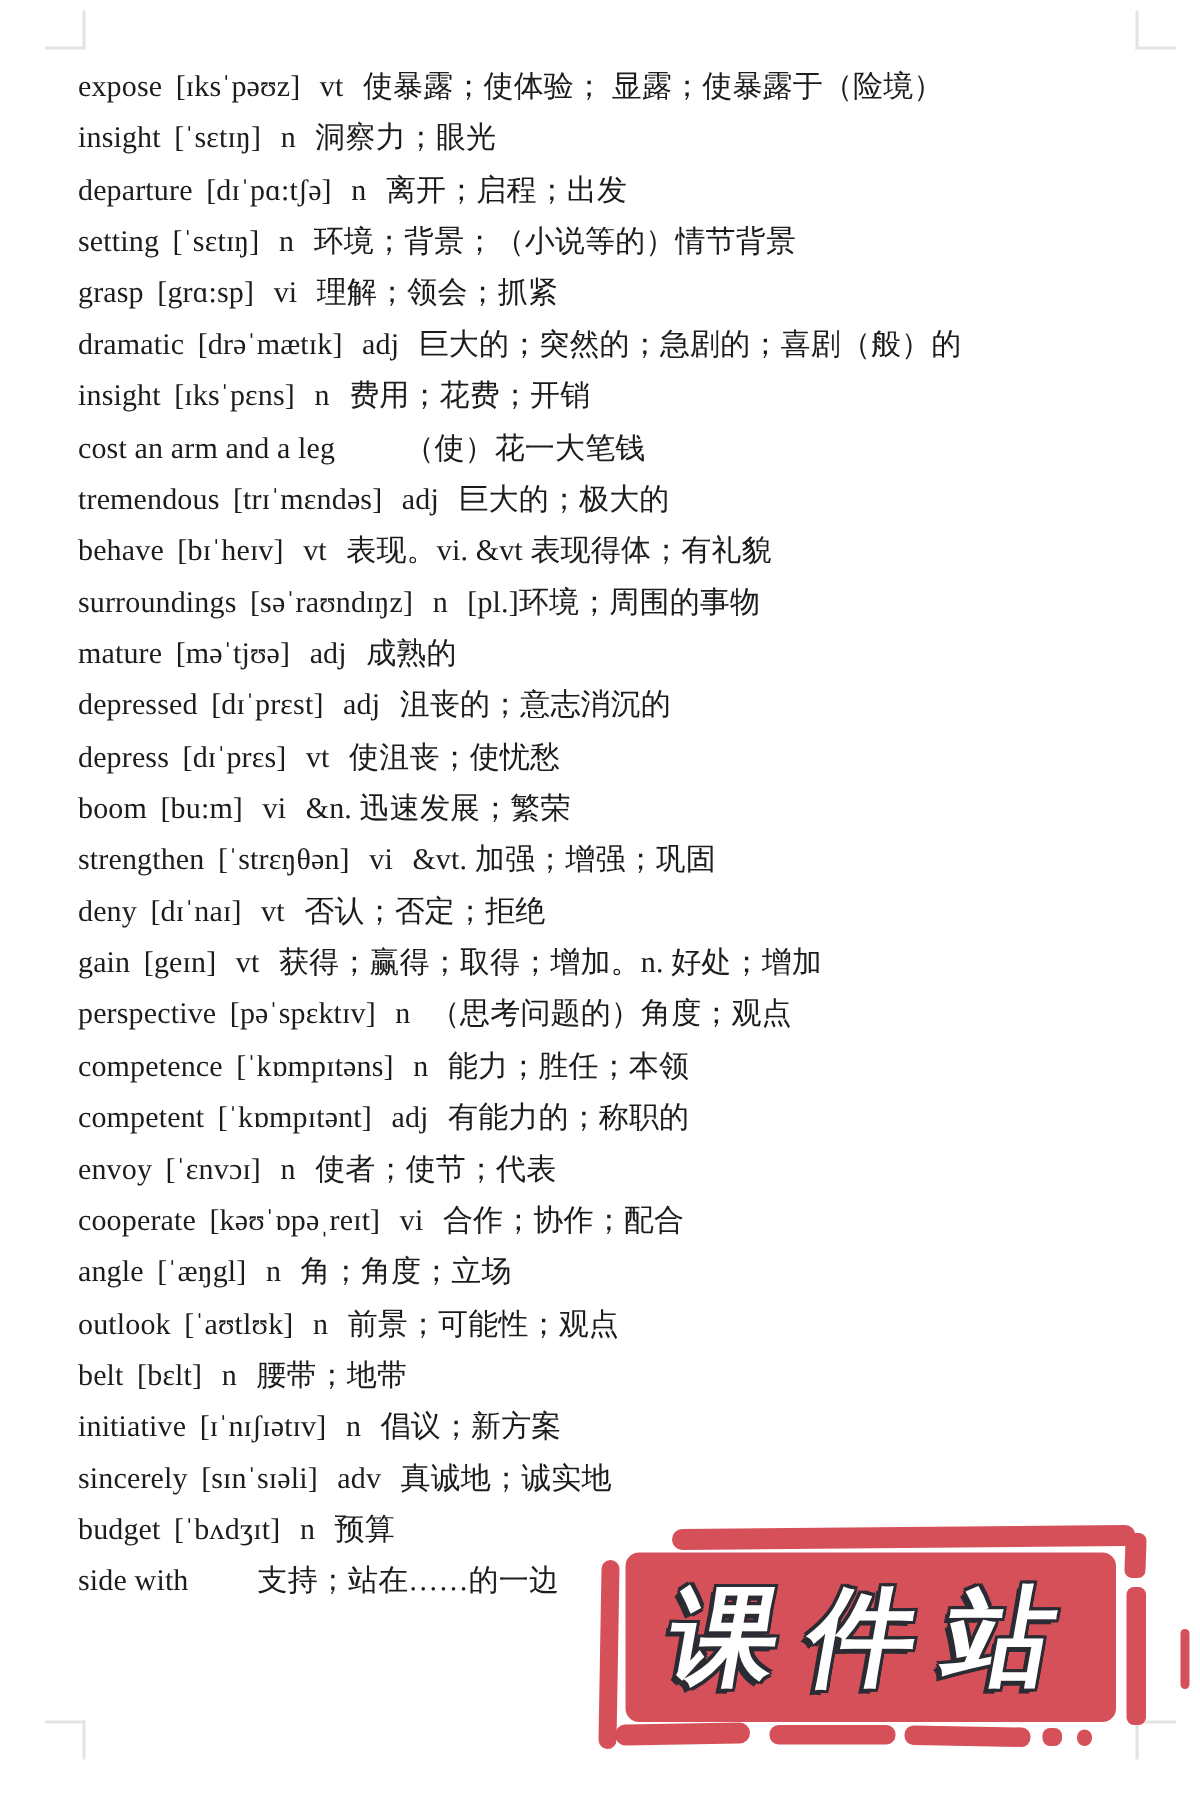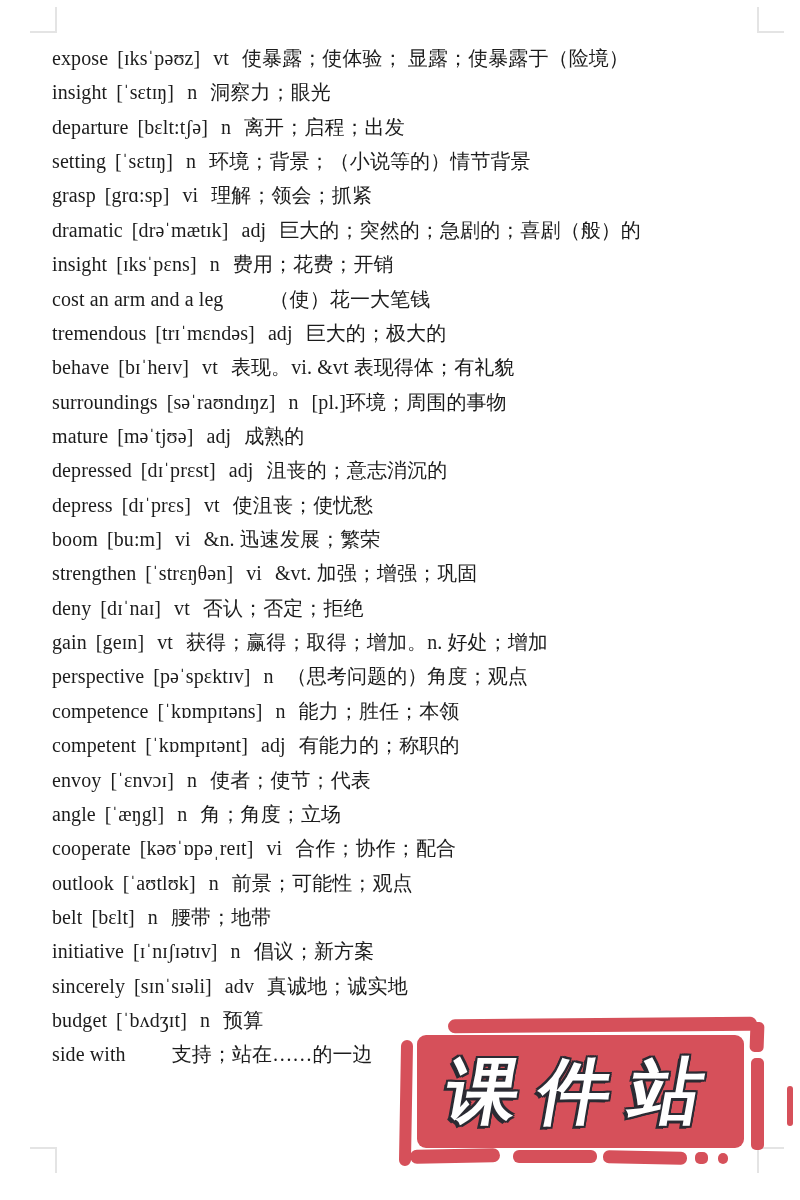--- a/index.html
+++ b/index.html
@@ -93,42 +93,42 @@
 <div id="page" style="color: rgb(28, 28, 28); background: rgb(255, 255, 255);">
 
   <div class="crop tl"></div>
   <div class="crop tr"></div>
   <div class="crop bl"></div>
   <div class="crop br"></div>
 
   <div id="vocab">
       <div class="entry"><span class="w">expose</span><span class="p">[ɪksˈpəʊz]</span><span class="pos">vt</span><span class="m">使暴露；使体验； 显露；使暴露于（险境）</span></div>
       <div class="entry"><span class="w">insight</span><span class="p">[ˈsɛtɪŋ]</span><span class="pos">n</span><span class="m">洞察力；眼光</span></div>
-      <div class="entry"><span class="w">departure</span><span class="p">[bɛlt:tʃə]</span><span class="pos">n</span><span class="m">离开；启程；出发</span></div>
+      <div class="entry"><span class="w">departure</span><span class="p">[dɪˈpɑ:tʃə]</span><span class="pos">n</span><span class="m">离开；启程；出发</span></div>
       <div class="entry"><span class="w">setting</span><span class="p">[ˈsɛtɪŋ]</span><span class="pos">n</span><span class="m">环境；背景；（小说等的）情节背景</span></div>
       <div class="entry"><span class="w">grasp</span><span class="p">[grɑ:sp]</span><span class="pos">vi</span><span class="m">理解；领会；抓紧</span></div>
       <div class="entry"><span class="w">dramatic</span><span class="p">[drəˈmætɪk]</span><span class="pos">adj</span><span class="m">巨大的；突然的；急剧的；喜剧（般）的</span></div>
       <div class="entry"><span class="w">insight</span><span class="p">[ɪksˈpɛns]</span><span class="pos">n</span><span class="m">费用；花费；开销</span></div>
       <div class="entry tab"><span class="w">cost an arm and a leg</span><span class="m">（使）花一大笔钱</span></div>
       <div class="entry"><span class="w">tremendous</span><span class="p">[trɪˈmɛndəs]</span><span class="pos">adj</span><span class="m">巨大的；极大的</span></div>
       <div class="entry"><span class="w">behave</span><span class="p">[bɪˈheɪv]</span><span class="pos">vt</span><span class="m">表现。vi. &amp;vt  表现得体；有礼貌</span></div>
       <div class="entry"><span class="w">surroundings</span><span class="p">[səˈraʊndɪŋz]</span><span class="pos">n</span><span class="m">[pl.]环境；周围的事物</span></div>
       <div class="entry"><span class="w">mature</span><span class="p">[məˈtjʊə]</span><span class="pos">adj</span><span class="m">成熟的</span></div>
       <div class="entry"><span class="w">depressed</span><span class="p">[dɪˈprɛst]</span><span class="pos">adj</span><span class="m">沮丧的；意志消沉的</span></div>
       <div class="entry"><span class="w">depress</span><span class="p">[dɪˈprɛs]</span><span class="pos">vt</span><span class="m">使沮丧；使忧愁</span></div>
       <div class="entry"><span class="w">boom</span><span class="p">[bu:m]</span><span class="pos">vi</span><span class="m">&amp;n. 迅速发展；繁荣</span></div>
       <div class="entry"><span class="w">strengthen</span><span class="p">[ˈstrɛŋθən]</span><span class="pos">vi</span><span class="m">&amp;vt. 加强；增强；巩固</span></div>
       <div class="entry"><span class="w">deny</span><span class="p">[dɪˈnaɪ]</span><span class="pos">vt</span><span class="m">否认；否定；拒绝</span></div>
       <div class="entry"><span class="w">gain</span><span class="p">[geɪn]</span><span class="pos">vt</span><span class="m">获得；赢得；取得；增加。n. 好处；增加</span></div>
       <div class="entry"><span class="w">perspective</span><span class="p">[pəˈspɛktɪv]</span><span class="pos">n</span><span class="m">（思考问题的）角度；观点</span></div>
       <div class="entry"><span class="w">competence</span><span class="p">[ˈkɒmpɪtəns]</span><span class="pos">n</span><span class="m">能力；胜任；本领</span></div>
       <div class="entry"><span class="w">competent</span><span class="p">[ˈkɒmpɪtənt]</span><span class="pos">adj</span><span class="m">有能力的；称职的</span></div>
       <div class="entry"><span class="w">envoy</span><span class="p">[ˈɛnvɔɪ]</span><span class="pos">n</span><span class="m">使者；使节；代表</span></div>
+      <div class="entry"><span class="w">cooperate</span><span class="p">[kəʊˈɒpəˌreɪt]</span><span class="pos">vi</span><span class="m">合作；协作；配合</span></div>
       <div class="entry"><span class="w">angle</span><span class="p">[ˈæŋgl]</span><span class="pos">n</span><span class="m">角；角度；立场</span></div>
-      <div class="entry"><span class="w">cooperate</span><span class="p">[kəʊˈɒpəˌreɪt]</span><span class="pos">vi</span><span class="m">合作；协作；配合</span></div>
       <div class="entry"><span class="w">outlook</span><span class="p">[ˈaʊtlʊk]</span><span class="pos">n</span><span class="m">前景；可能性；观点</span></div>
       <div class="entry"><span class="w">belt</span><span class="p">[bɛlt]</span><span class="pos">n</span><span class="m">腰带；地带</span></div>
       <div class="entry"><span class="w">initiative</span><span class="p">[ɪˈnɪʃɪətɪv]</span><span class="pos">n</span><span class="m">倡议；新方案</span></div>
       <div class="entry"><span class="w">sincerely</span><span class="p">[sɪnˈsɪəli]</span><span class="pos">adv</span><span class="m">真诚地；诚实地</span></div>
       <div class="entry"><span class="w">budget</span><span class="p">[ˈbʌdʒɪt]</span><span class="pos">n</span><span class="m">预算</span></div>
       <div class="entry tab"><span class="w">side with</span><span class="m">支持；站在……的一边</span></div>
     </div>
 
   <div id="stamp">
     <div class="sp stamp-top"></div>

